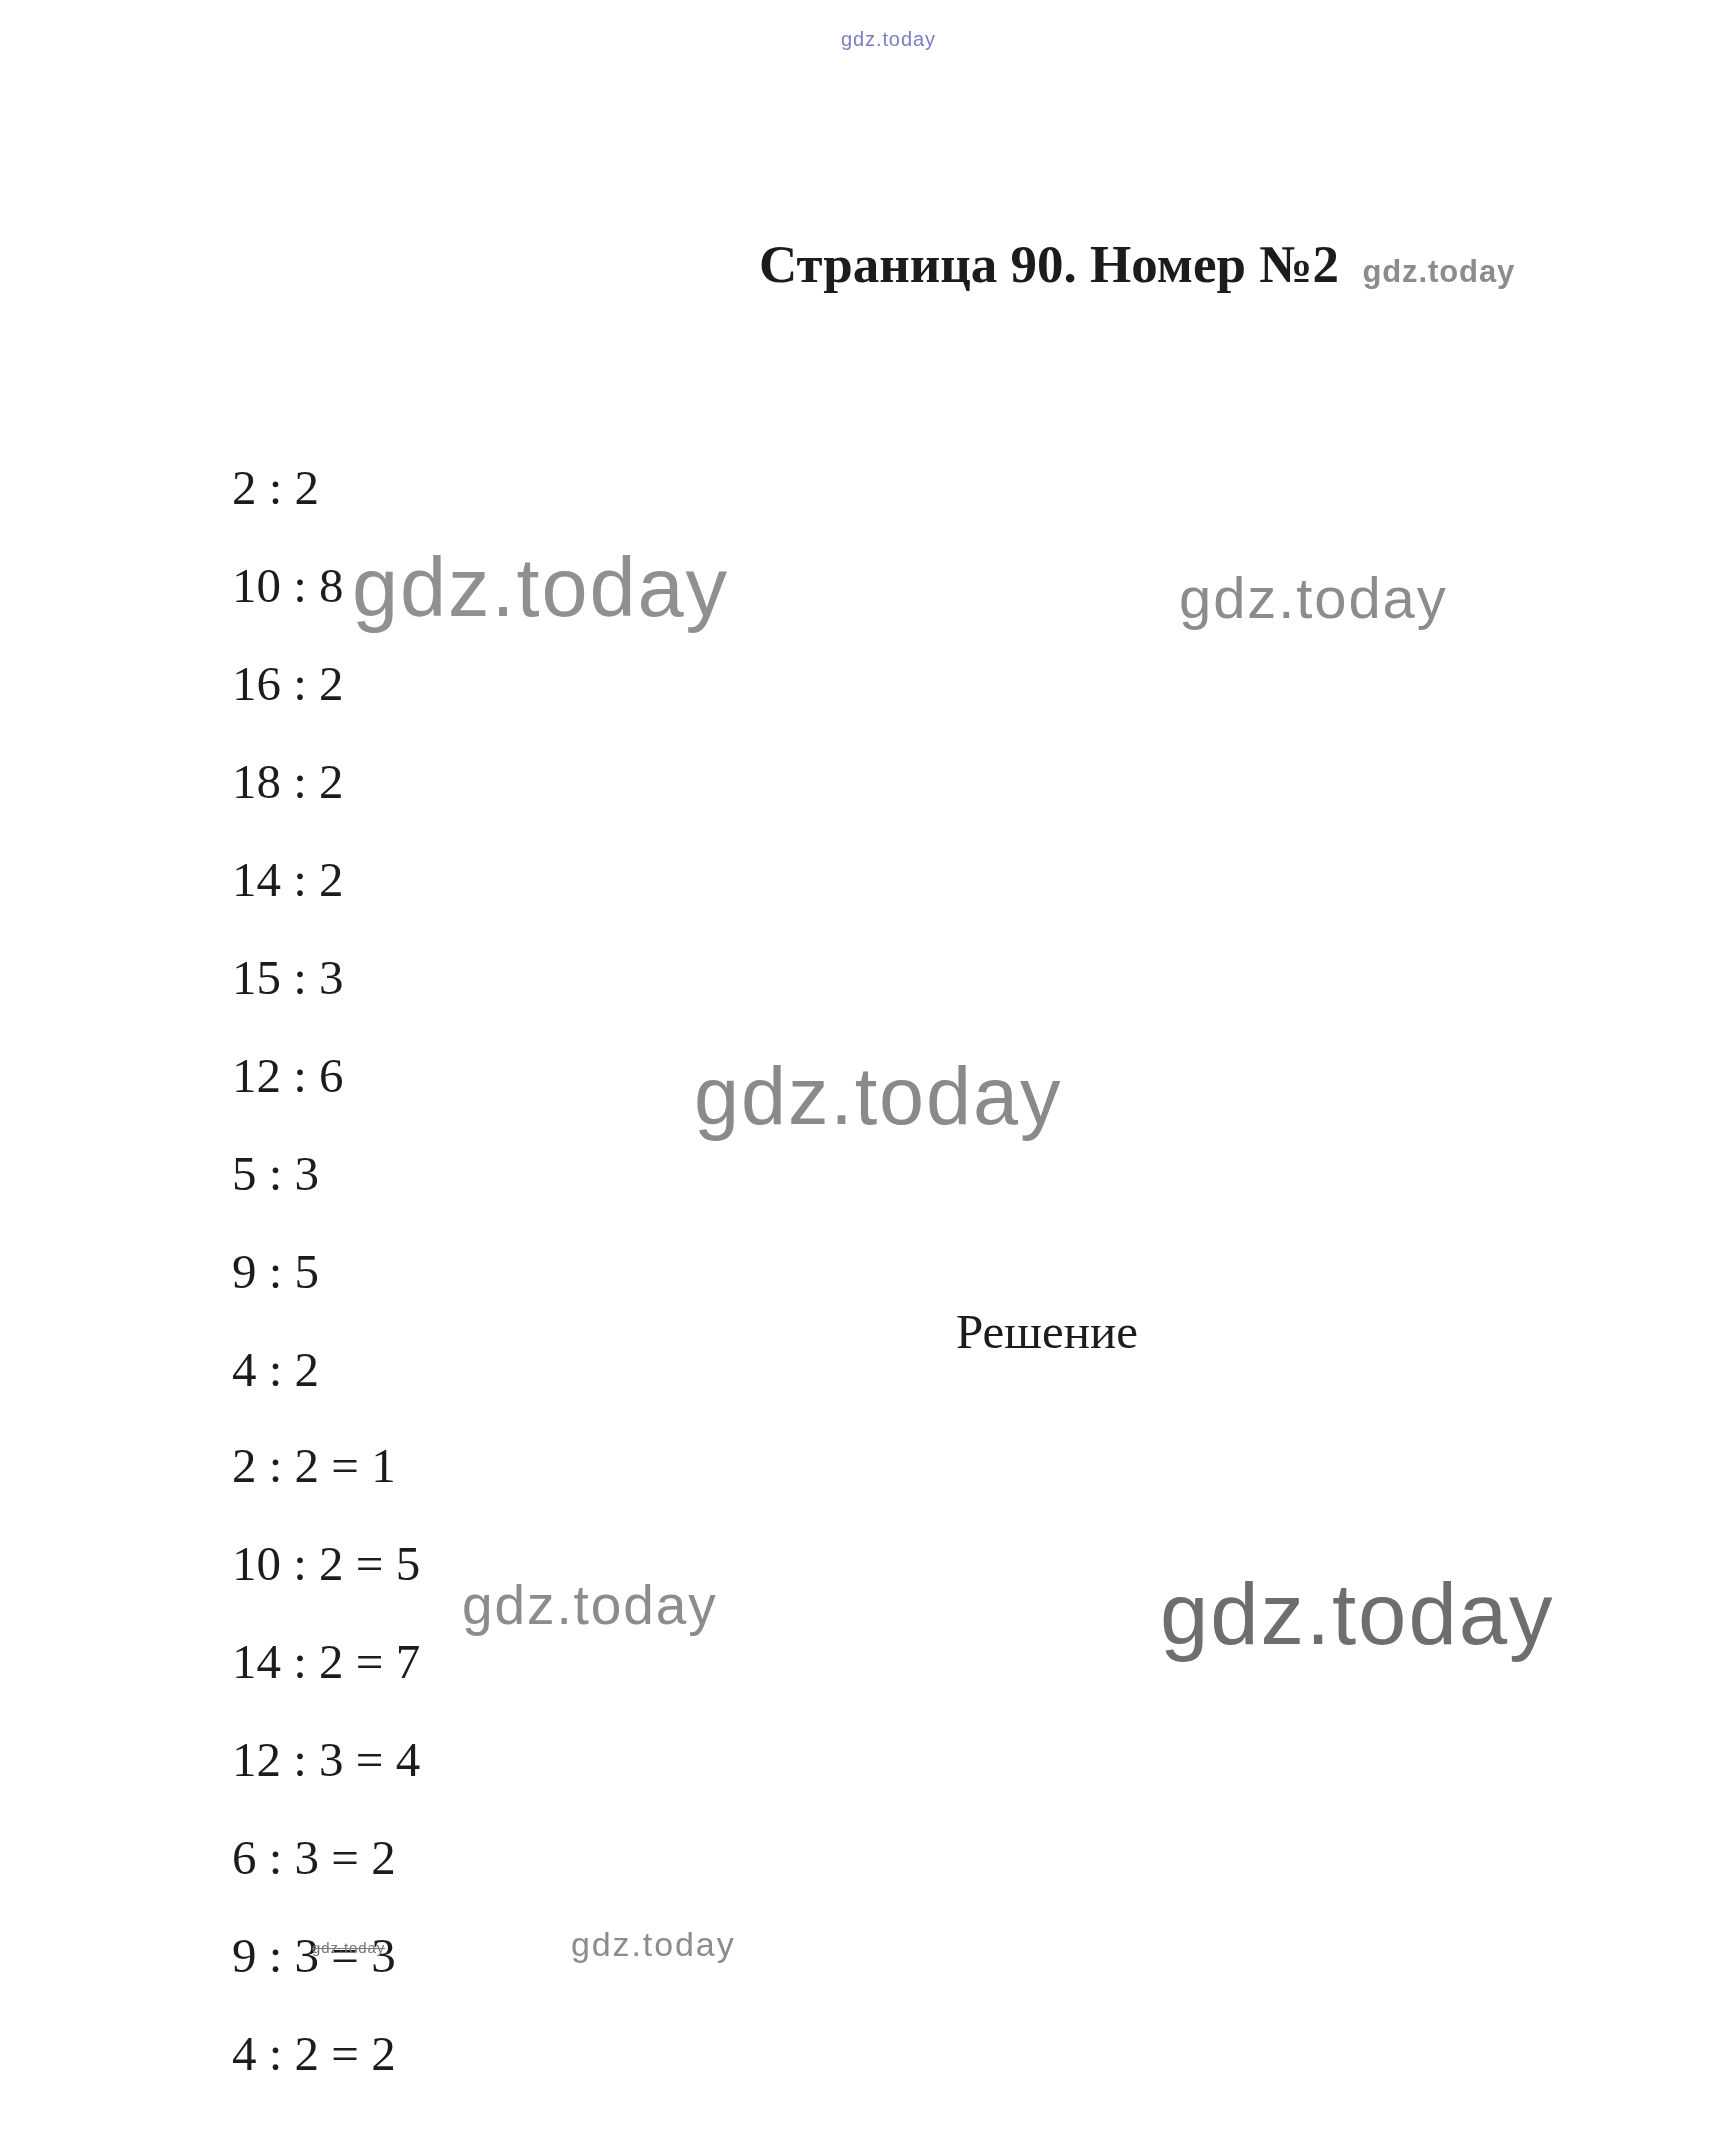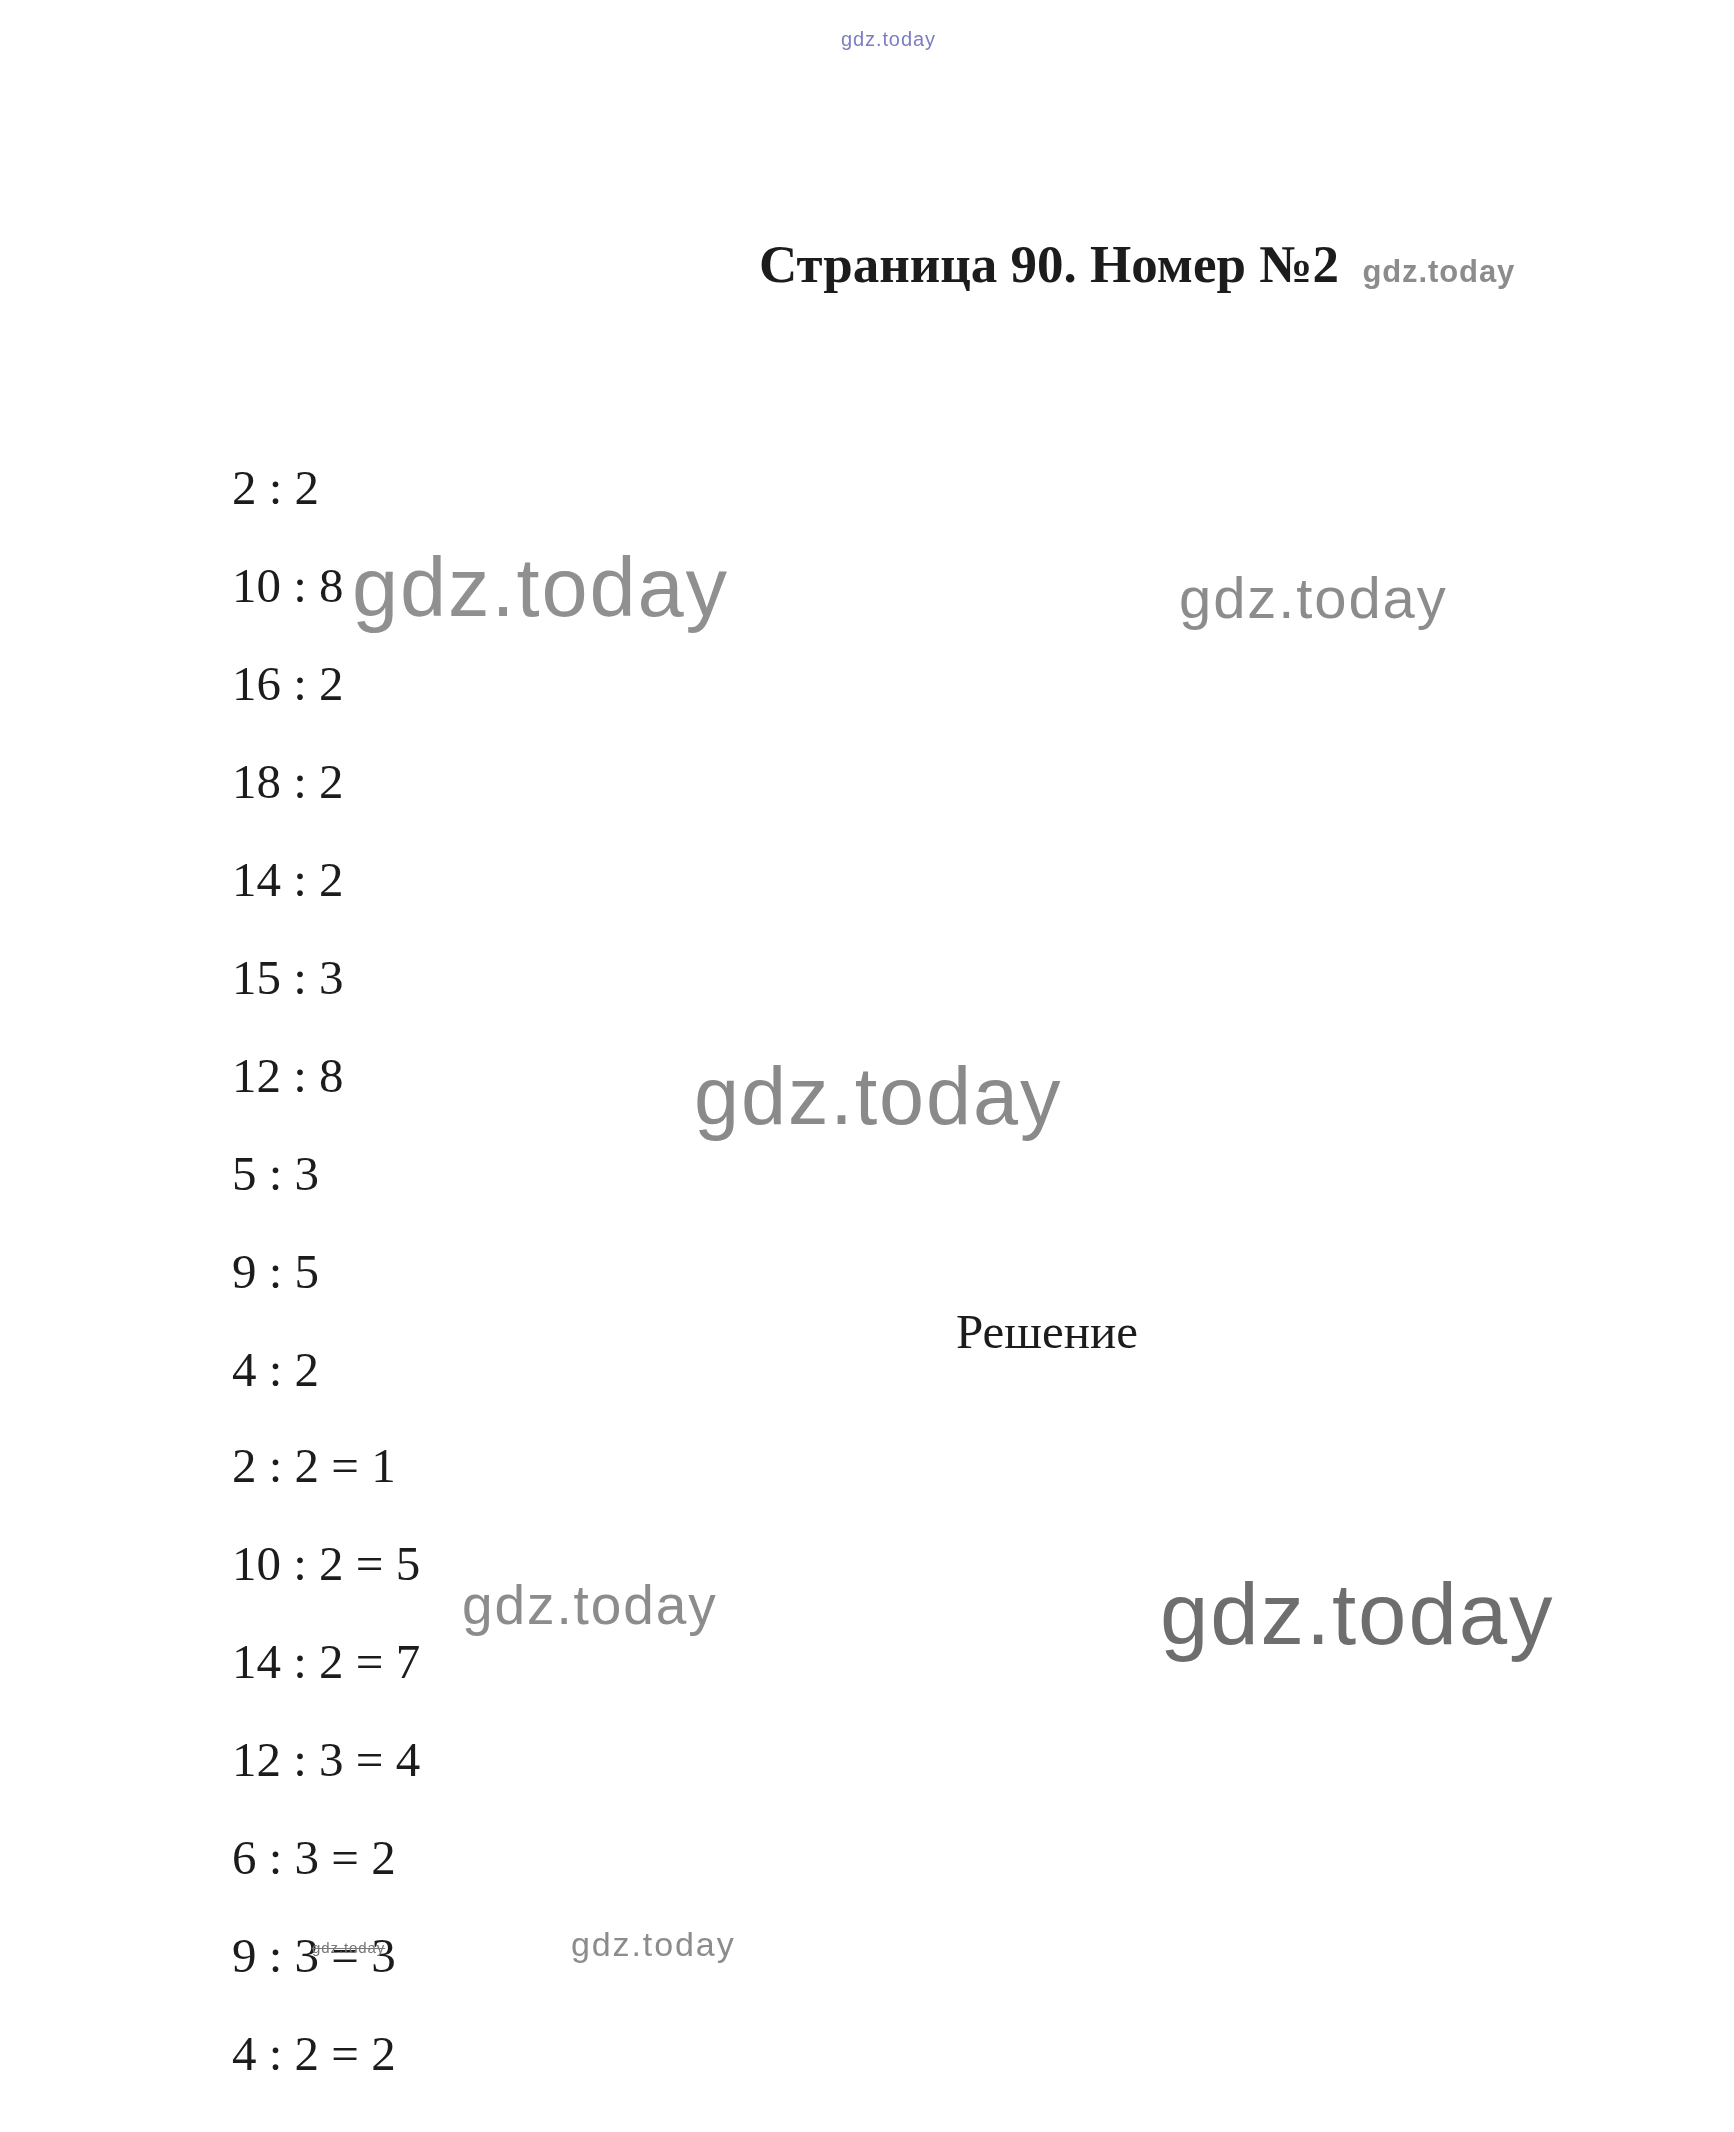--- a/index.html
+++ b/index.html
@@ -117,21 +117,21 @@
   </div>
 
 
   <div class="examples">
     <div class="math-line">2 : 2</div>
     <div class="math-line">10 : 8</div>
     <div class="math-line">16 : 2</div>
     <div class="math-line">18 : 2</div>
     <div class="math-line">14 : 2</div>
     <div class="math-line">15 : 3</div>
-    <div class="math-line">12 : 8</div>
+    <div class="math-line">12 : 6</div>
     <div class="math-line">5 : 3</div>
     <div class="math-line">9 : 5</div>
     <div class="math-line">4 : 2</div>
   </div>
 
   <div class="wm wm-big-1">gdz.today</div>
   <div class="wm wm-right-1">gdz.today</div>
   <div class="wm wm-mid">gdz.today</div>
 
   <div class="solution-heading">Решение</div>

